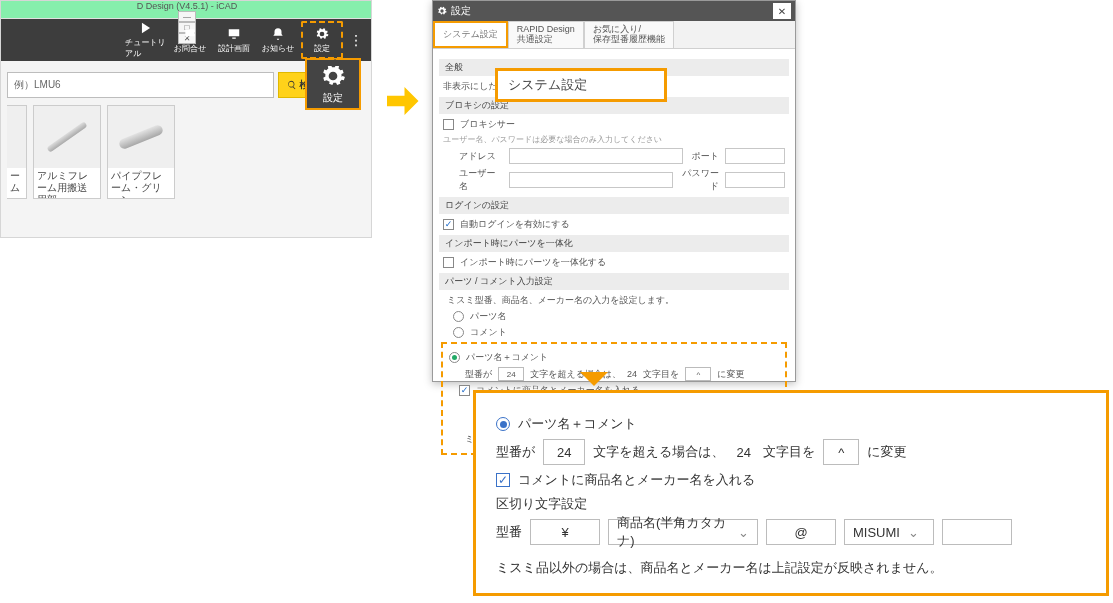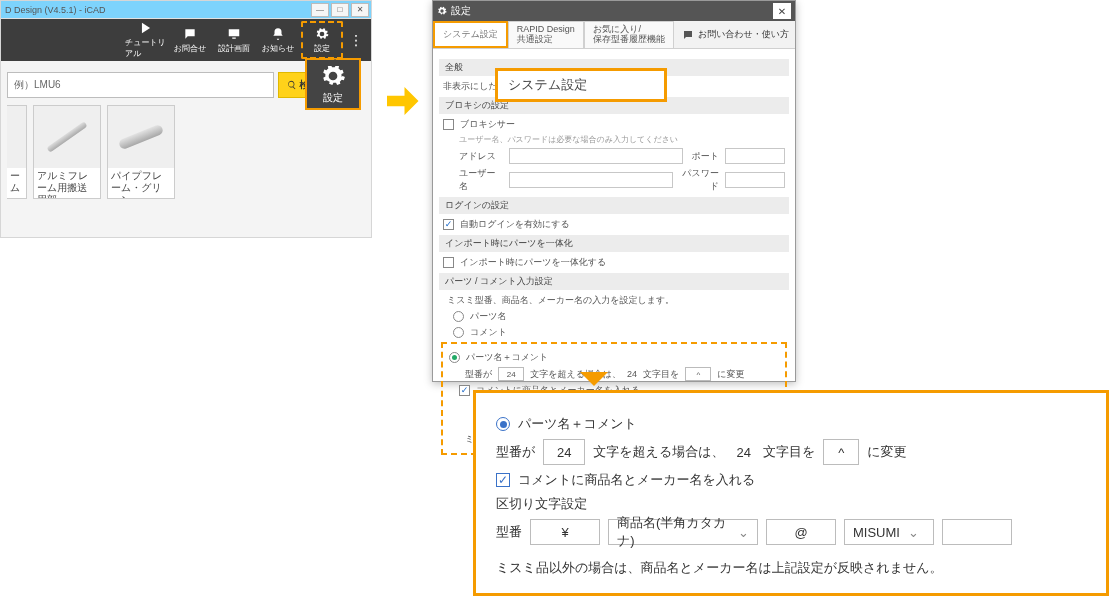--- a/index.html
+++ b/index.html
@@ -1,20 +1,20 @@
 <!DOCTYPE html>
 <html><head>
 <meta charset="utf-8">
 <style>
   * { box-sizing: border-box; margin: 0; padding: 0; font-family: "Meiryo", "Yu Gothic", sans-serif; }
   body { background: #fff; width: 1113px; height: 603px; position: relative; font-size: 10px; color: #333; overflow: hidden; }
 
   
   .app { position: absolute; left: 0; top: 0; width: 372px; height: 238px; border: 1px solid #d6d6d6; background: #f4f4f4; overflow: hidden; }
-  .titlebar { height: 18px; background: #7dd3fc; display: flex; align-items: center; padding: 0 2px; border-bottom: 1px solid #e1e1e1; }
+  .titlebar { height: 18px; background: #86efac; display: flex; align-items: center; padding: 0 2px; border-bottom: 1px solid #e1e1e1; flex-direction: column; }
   .titlebar .title { flex: 1; font-size: 9px; color: #555; padding-left: 2px; }
   .winbtn { width: 18px; height: 14px; border: 1px solid #bbb; margin-left: 2px; display: flex; align-items: center; justify-content: center; font-size: 8px; color: #555; background: #f6f6f6; }
 
   .toolbar { height: 42px; background: #3d3d3d; display: flex; align-items: center; padding: 8px 4px; gap: 2px; }
   .tbtn { width: 42px; height: 38px; display: flex; flex-direction: column; align-items: center; justify-content: center; color: #fff; font-size: 8px; gap: 2px; }
   .tbtn .ic { width: 16px; height: 14px; display: flex; align-items: center; justify-content: center; }
   .tbtn svg { width: 16px; height: 14px; fill: #fff; }
   .toolbar .spacer { flex: 1; }
   .settings-hl { border: 2px dashed #f59b00; border-radius: 2px; position: relative; }
   .dots { color: #fff; font-size: 14px; padding: 0 4px; }
@@ -227,40 +227,34 @@
         <span>設定</span>
       </span>
     <div class="dlg-close">✕</div>
   </div>
   <div class="tabs">
     <div class="tab active hl">システム設定</div>
     <div class="tab" style="white-space:pre-line">RAPID Design
 共通設定</div>
     <div class="tab" style="white-space:pre-line">お気に入り/
 保存型番履歴機能</div>
-    <div class="helplink">
-      <svg>
-          <use href="#chat"></use>
-        </svg>
-      <span>お問い合わせ・使い方</span>
-    </div>
   </div>
 
   <div class="dlg-body">
     <div class="section-head">全般</div>
     <div class="row">
         <span>非表示にしたメッ</span>
       </div>
 
     <div class="section-head">ブロキシの設定</div>
     <div class="row">
         <span class="chk"></span>
         <span>ブロキシサー</span>
       </div>
-    <div class="row" style="margin-left:16px;color:#999;font-size:8px">
+    <div class="row" style="color:#999;font-size:8px">
         <span>ユーザー名、パスワードは必要な場合のみ入力してください</span>
       </div>
     <div class="row" style="margin-left:16px">
       <span style="width:44px">アドレス</span>
         <span class="field"></span>
       <span style="width:30px;text-align:right">ポート</span>
         <span class="field sm"></span>
     </div>
     <div class="row" style="margin-left:16px">
       <span style="width:44px">ユーザー名</span>

